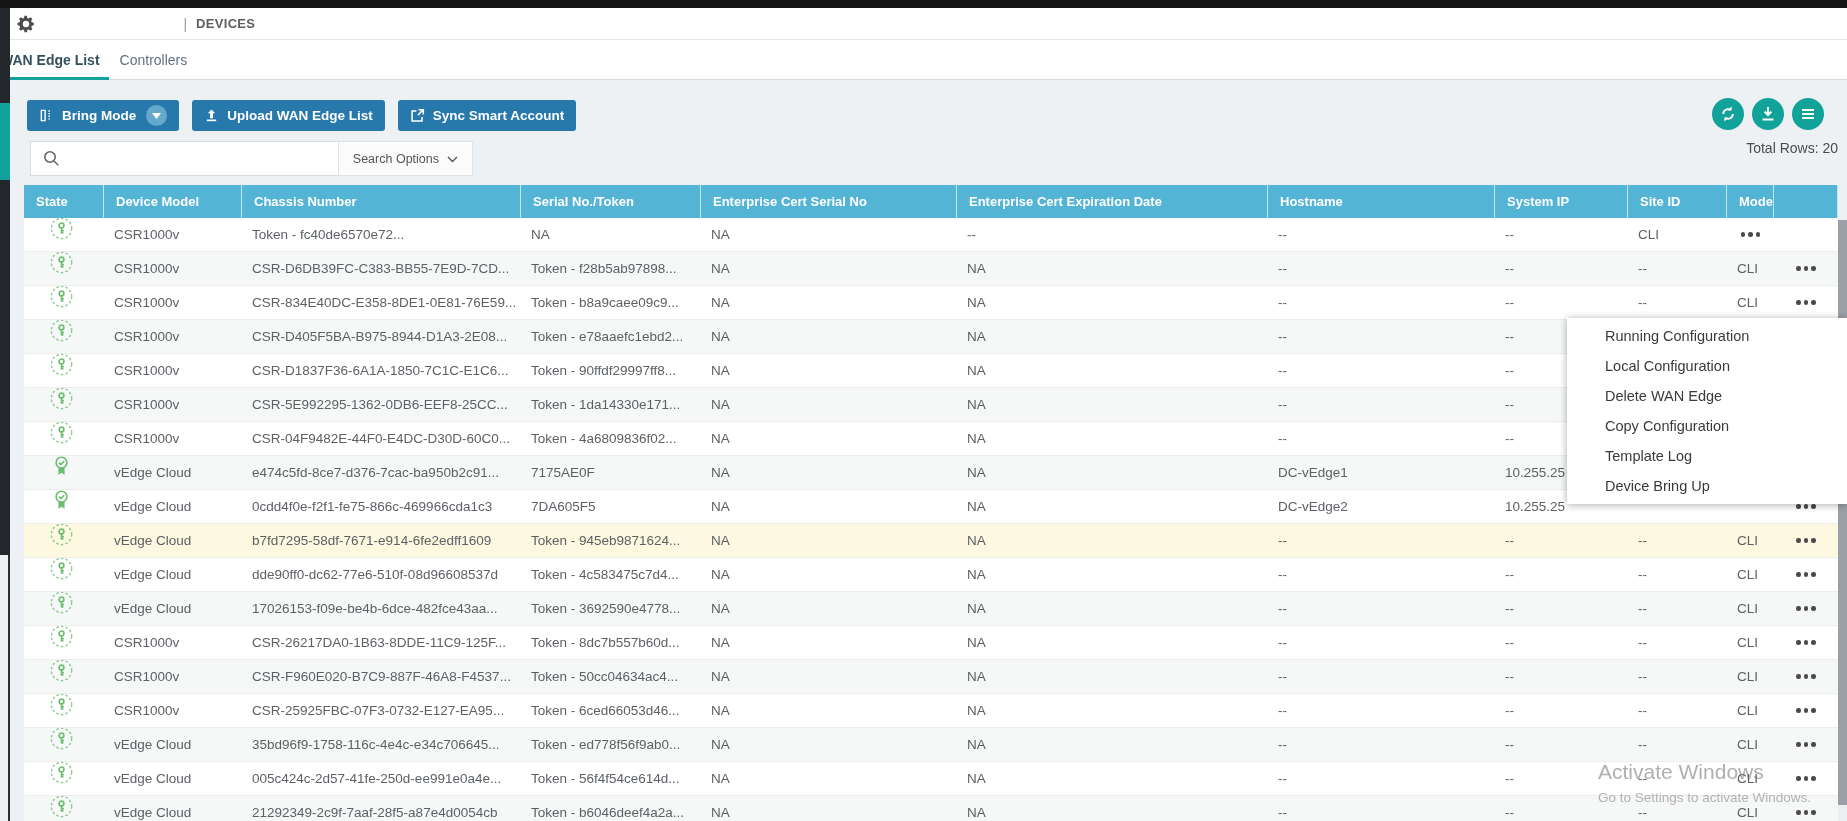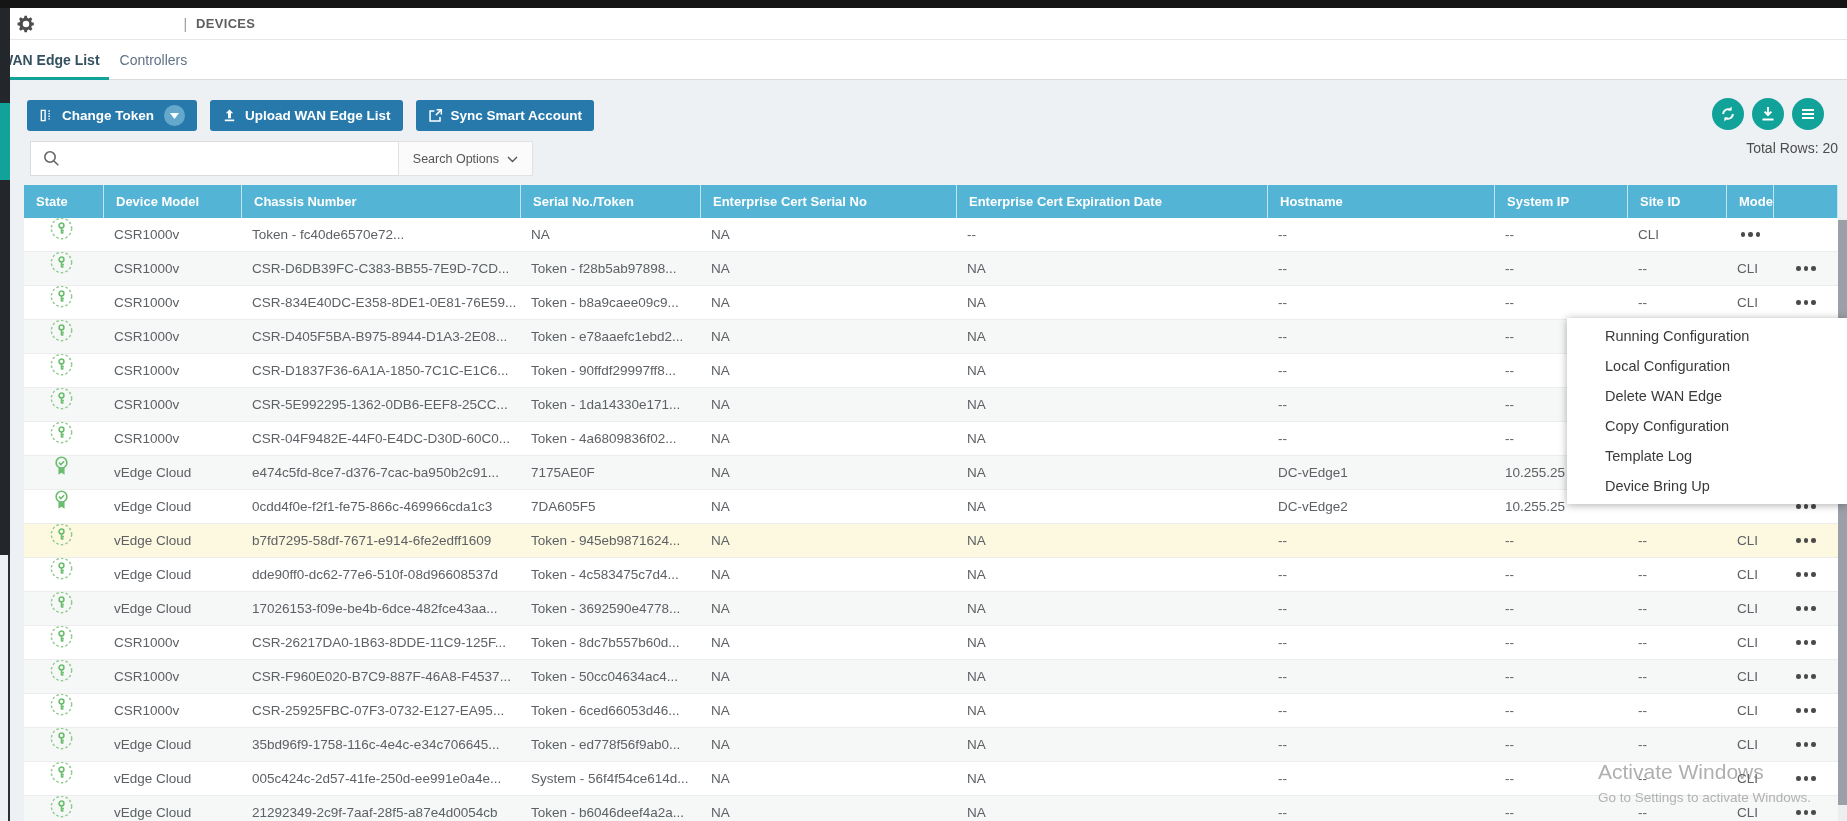--- a/index.html
+++ b/index.html
@@ -27,21 +27,21 @@
   .tbtn{display:flex;align-items:center;gap:8px;padding:0 12px;height:31px;background:var(--btn);color:#fff;border:none;border-radius:3px;font-size:13.5px;font-weight:bold;cursor:pointer;white-space:nowrap;}
   .bicon{display:flex;align-items:center;}
   .caret-circle{display:flex;align-items:center;justify-content:center;width:21px;height:21px;border-radius:50%;background:#64a9cb;margin-left:2px;}
 
   .circles{position:absolute;left:1712px;top:98px;display:flex;gap:8px;}
   .circle-btn{width:32px;height:32px;border-radius:50%;border:none;background:var(--accent);display:flex;align-items:center;justify-content:center;cursor:pointer;padding:0;}
 
   .total-rows{position:absolute;right:9px;top:140px;font-size:14px;color:#4c4c4c;}
 
   
-  .searchbox{position:absolute;left:30px;top:141px;width:503px;height:35px;background:#fff;border:1px solid #dcdcdc;display:flex;align-items:center;}
+  .searchbox{position:absolute;left:30px;top:141px;width:443px;height:35px;background:#fff;border:1px solid #dcdcdc;display:flex;align-items:center;}
   .searchbox .mag{margin:0 10px 0 12px;display:flex;}
   .searchbox input{flex:1;border:none;outline:none;font-size:13px;color:#444;height:100%;background:transparent;}
   .search-options{height:35px;margin:-1px -1px -1px 0;padding:0 14px;display:flex;align-items:center;gap:8px;background:#fbfbfb;border:1px solid #e2e2e2;font-size:12.5px;color:#555;cursor:pointer;white-space:nowrap;}
 
   
   .grid{display:grid;grid-template-columns:80px 138px 279px 180px 256px 311px 227px 133px 99px 47px 64px;}
   .thead{position:absolute;left:24px;top:185px;width:1814px;height:33px;background:var(--thead);z-index:5;}
   .th{line-height:33px;padding-left:12px;color:#fff;font-weight:bold;font-size:13px;white-space:nowrap;overflow:hidden;border-right:1px solid rgba(255,255,255,.65);cursor:pointer;}
   .tbody{position:absolute;left:24px;top:218px;width:1814px;z-index:4;}
   .tr{height:34px;background:#fff;border-bottom:1px solid #ededed;cursor:pointer;}
@@ -95,21 +95,21 @@
   </div>
 
   <div class="toolbar" id="toolbar">
       <button class="tbtn">
         <span class="bicon">
           <svg width="15" height="15" viewBox="0 0 16 16">
             <path d="M2.5 2.5h4v11h-4z" fill="none" stroke="#fff" stroke-width="1.5"></path>
             <path d="M10 3.2h1.6M10 6h1.6M10 8.8h1.6M10 11.6h1.6" stroke="#fff" stroke-width="1.5"></path>
           </svg>
         </span>
-        <span class="blabel">Change Token</span>
+        <span class="blabel">Bring Mode</span>
         <span class="caret-circle">
           <svg width="9" height="6" viewBox="0 0 9 6">
             <path d="M0 0h9L4.5 6z" fill="#fff"></path>
           </svg>
         </span>
       </button>
       <button class="tbtn">
         <span class="bicon">
           <svg width="15" height="15" viewBox="0 0 16 16">
             <path d="M8 1.5l4 4.2H9.6V11H6.4V5.7H4z" fill="#fff"></path>
@@ -593,21 +593,21 @@
       <div class="tr grid">
         <div class="td state">
           <span class="sicon"><svg width="23" height="23" viewBox="0 0 24 24">
               <circle cx="12" cy="12" r="10.6" fill="none" stroke="#8ecb8f" stroke-width="1.5" stroke-dasharray="2.6 2.3"></circle>
               <circle cx="12" cy="8.8" r="2.5" fill="none" stroke="#6dbd70" stroke-width="1.7"></circle>
               <path d="M12 11.3V17.2M12 14.2h2.5M12 16.6h2" fill="none" stroke="#6dbd70" stroke-width="1.7"></path>
             </svg></span>
         </div>
         <div class="td c-model">vEdge Cloud</div>
         <div class="td c-chassis">005c424c-2d57-41fe-250d-ee991e0a4e...</div>
-        <div class="td c-serial">System - 56f4f54ce614d...</div>
+        <div class="td c-serial">Token - 56f4f54ce614d...</div>
         <div class="td c-cert_serial">NA</div>
         <div class="td c-cert_exp">NA</div>
         <div class="td c-hostname">--</div>
         <div class="td c-system_ip">--</div>
         <div class="td c-site_id">--</div>
         <div class="td c-mode">CLI</div>
         <div class="td actions">
           <button class="dots">
             <i></i>
             <i></i>

